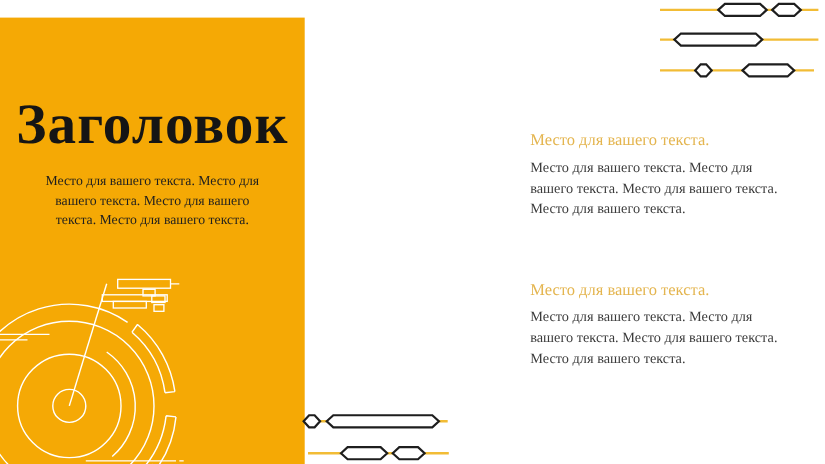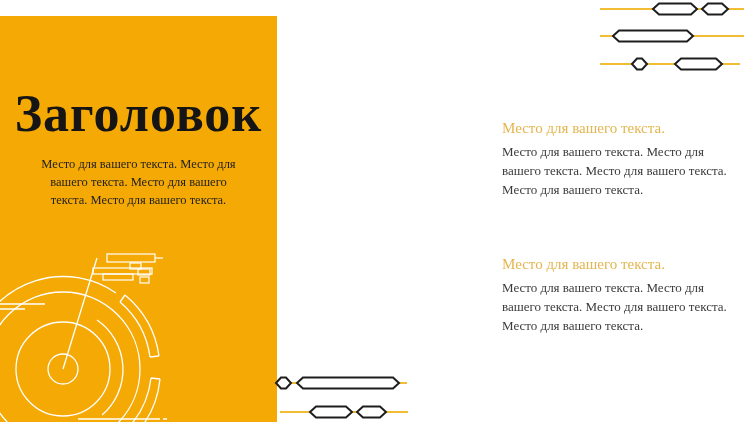--- a/index.html
+++ b/index.html
@@ -29,21 +29,21 @@
   .intro{
     width:208px;
     margin:15px auto 0;
     font-size:12.5px;
     line-height:18px;
     text-align:center;
     color:#1f1f1f;
   }
   .radar{position:absolute;left:0;top:222px;}
   
-  .section{position:absolute;left:502px;width:242px;}
+  .section{position:absolute;left:482px;width:242px;}
   .section-1{top:118px;}
   .section-2{top:254px;}
   .section-heading{
     margin:0;
     font-size:15px;
     line-height:20px;
     font-weight:400;
     color:#E4B54F;
   }
   .section-body{

